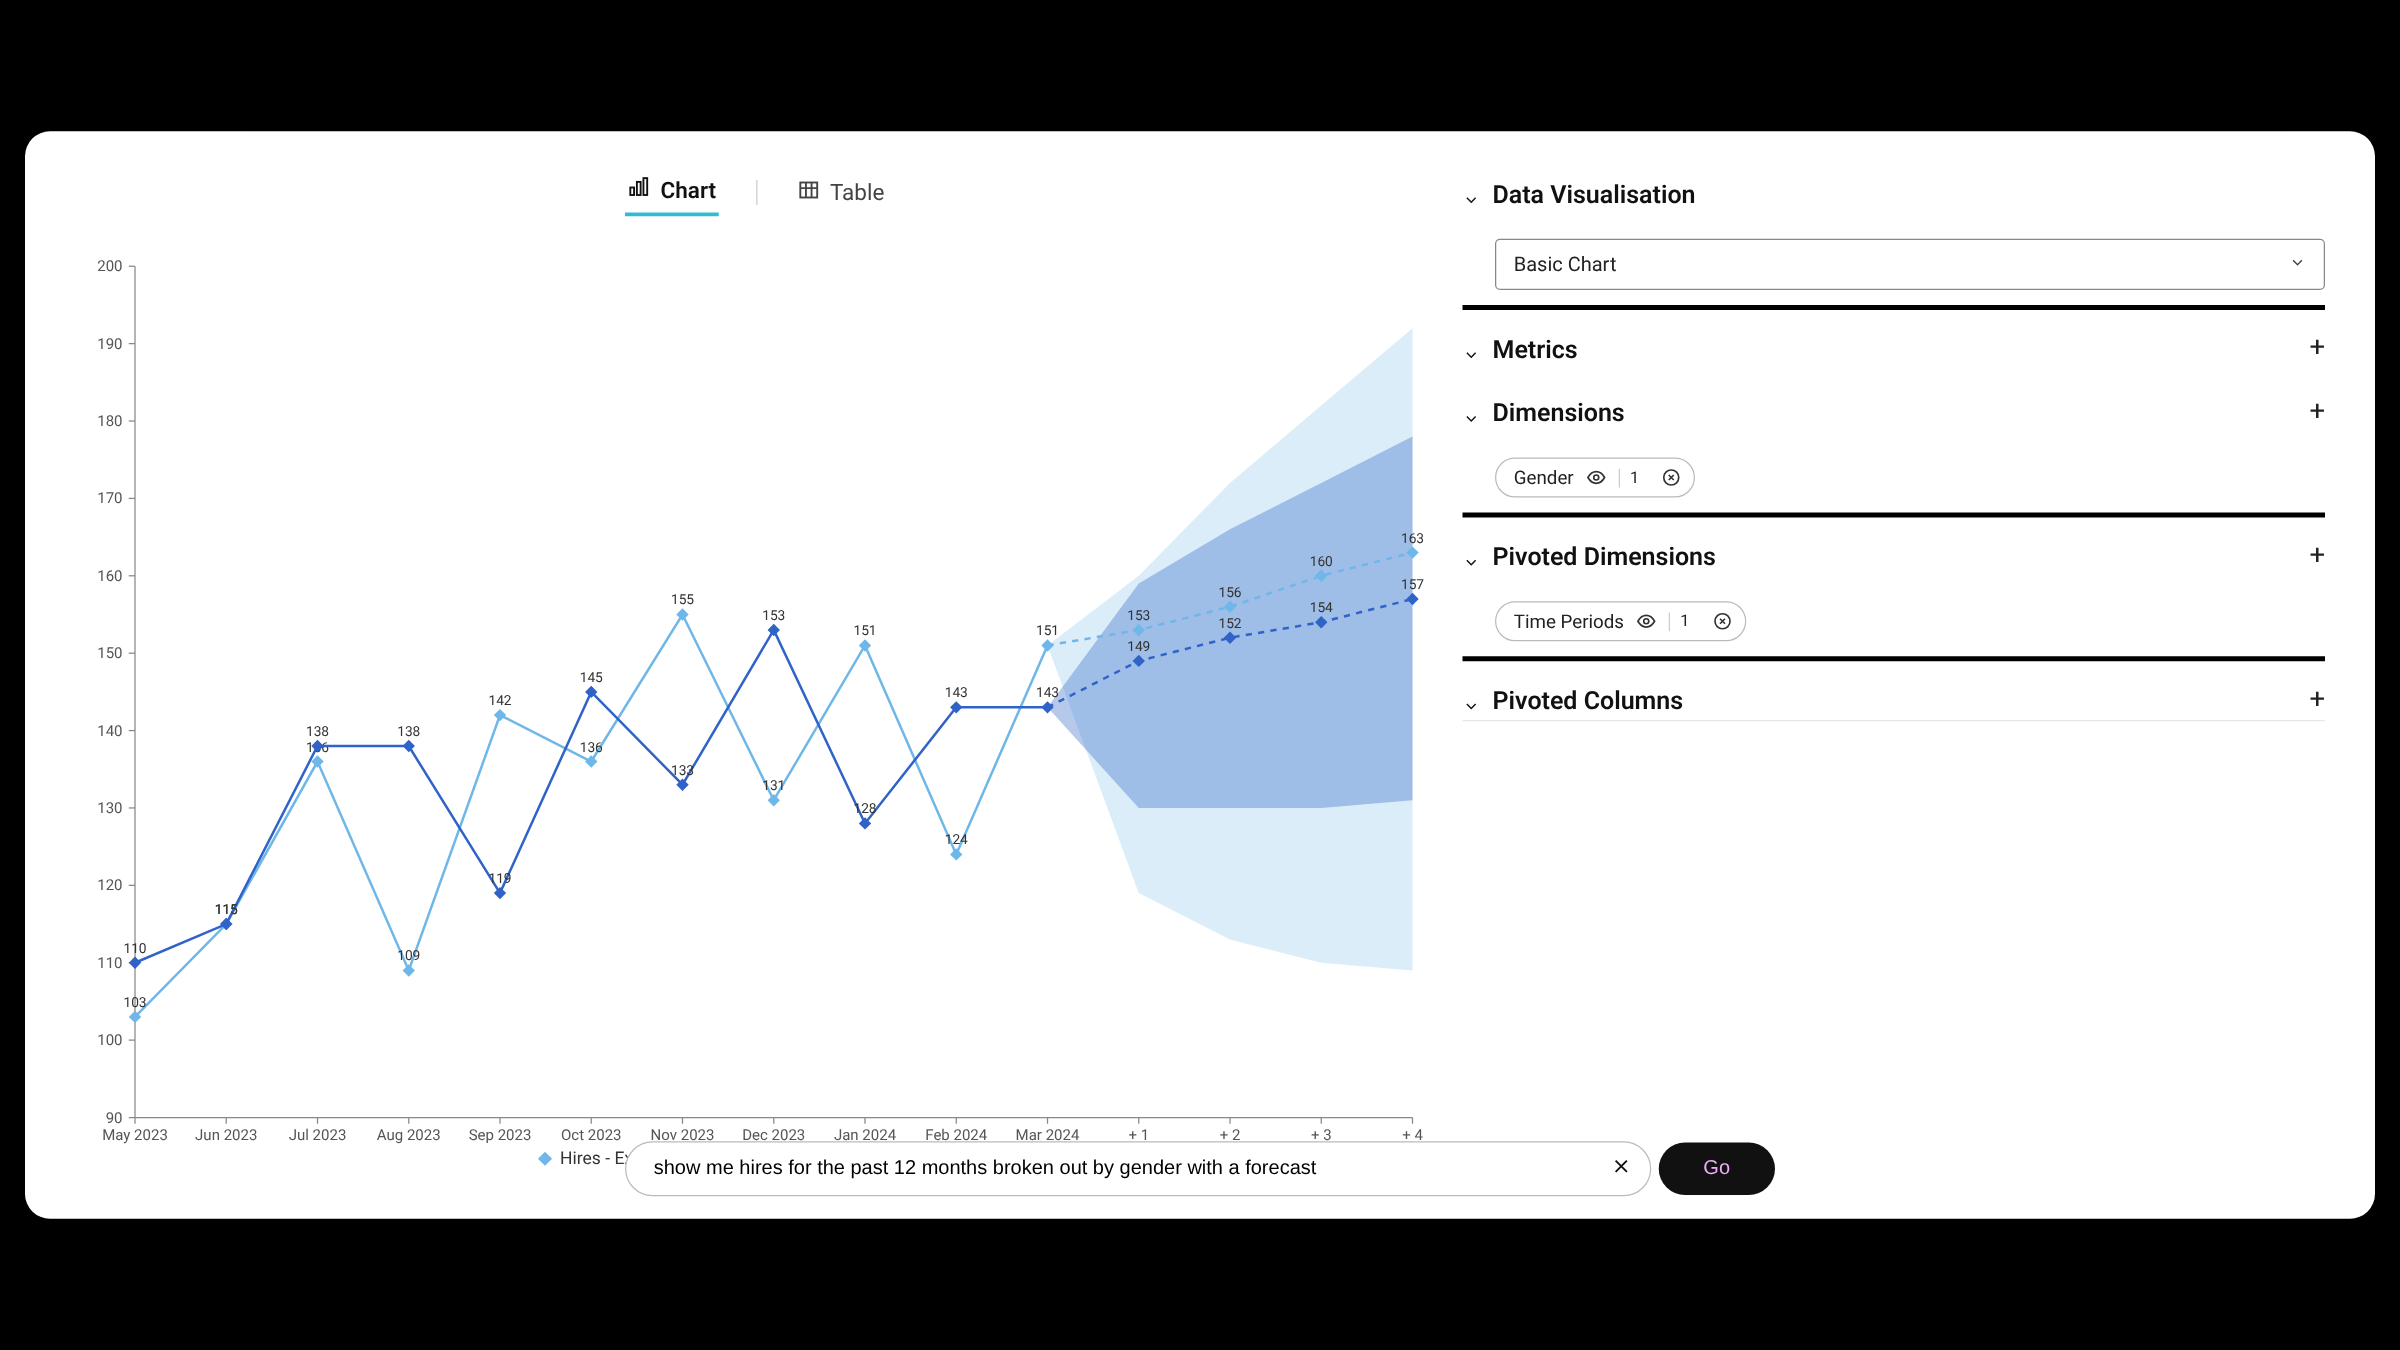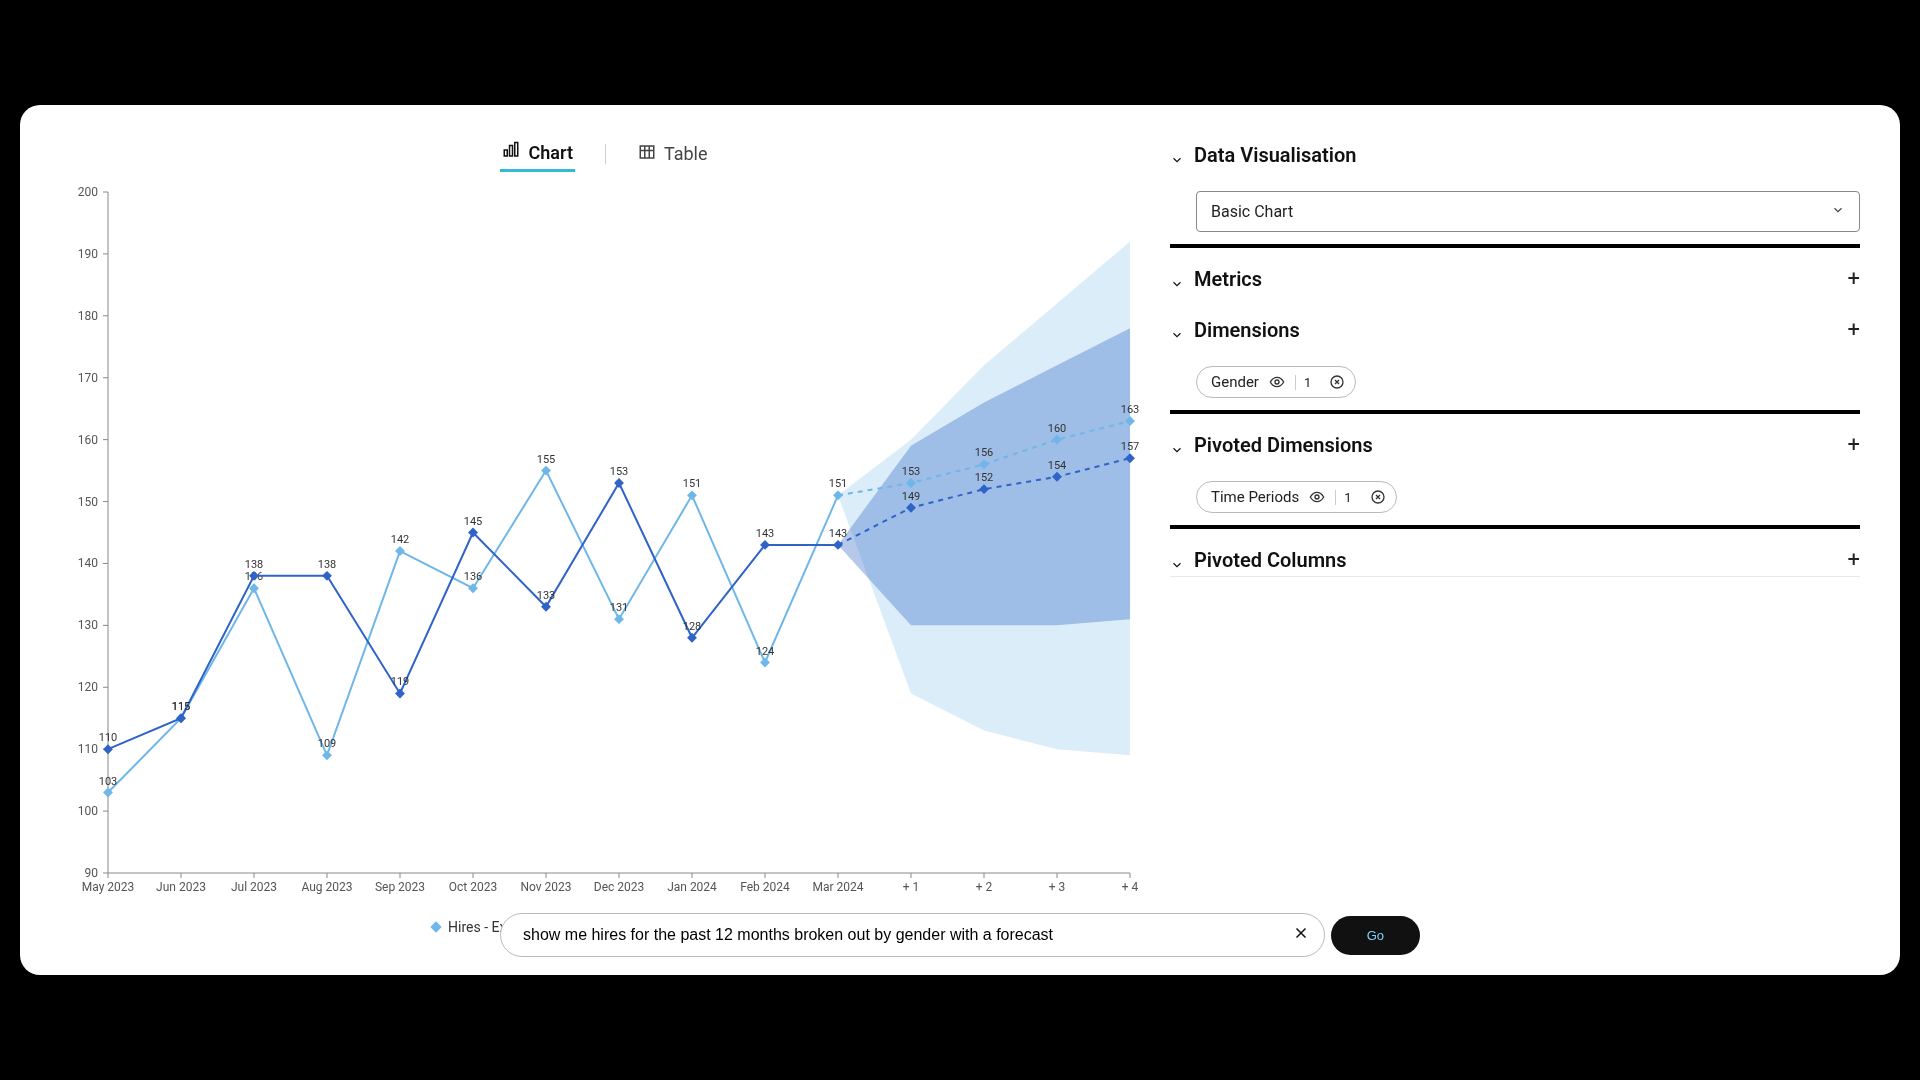--- a/index.html
+++ b/index.html
@@ -8,21 +8,21 @@
     position: absolute;
     left: 50%; top: 50%;
     transform: translate(-50%, -50%);
     width: 1880px;
     height: 870px;
     background: #fff;
     border-radius: 20px;
     display: flex;
     overflow: hidden;
   }
-  .left-pane { flex: 1 1 auto; padding: 30px 10px 40px 40px; display: flex; flex-direction: column; position: relative; }
+  .left-pane { flex: 1 1 auto; padding: 30px 10px 40px 40px; display: flex; flex-direction: column; position: relative; gap: 20px; }
   .tabs {
     display: flex; align-items: center; justify-content: center;
     gap: 30px; margin-bottom: 10px;
     font-size: 18px;
   }
   .tab { display: flex; align-items: center; gap: 8px; padding: 6px 2px; color: #444; cursor: pointer; }
   .tab.active { font-weight: 600; color: #111; border-bottom: 3px solid #33bbd1; }
   .tab-sep { width: 1px; height: 20px; background: #ccc; }
   .tab svg { width: 18px; height: 18px; }
   .chart-wrap { flex: 1; position: relative; }
@@ -73,23 +73,23 @@
   }
   .search-input {
     flex: 1; display: flex; align-items: center;
     border: 1px solid #bbb; border-radius: 999px;
     padding: 10px 14px 10px 22px; background: #fff;
     font-size: 16px;
   }
   .search-input input { flex: 1; border: none; outline: none; font-size: 16px; background: transparent; }
   .search-input .clear { cursor: pointer; }
   .go-btn {
-    background: #111; color: #7dd3fc; border: none;
+    background: #111; color: #f0abfc; border: none;
     border-radius: 999px; padding: 12px 36px;
-    font-size: 13px; cursor: pointer;
+    font-size: 16px; cursor: pointer;
   }
   .axis-text { font-size: 12px; fill: #555; }
   .data-label { font-size: 11px; fill: #333; }
 </style>
 </head>
 <body>
 
 <div class="shell">
 
   <div class="left-pane">

